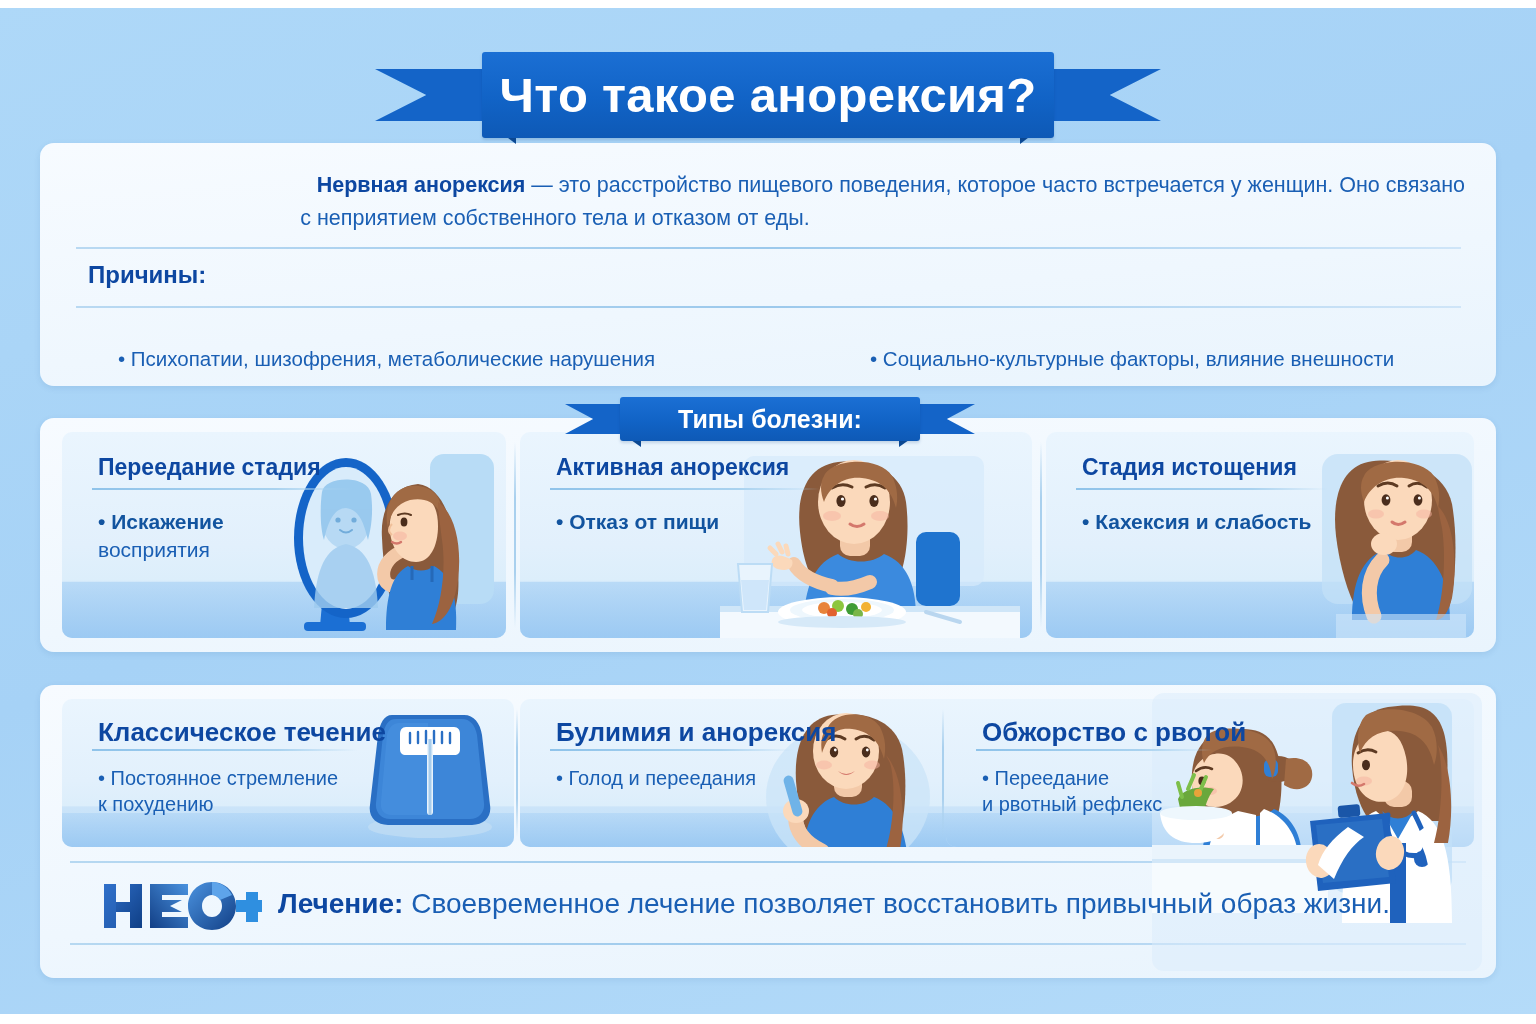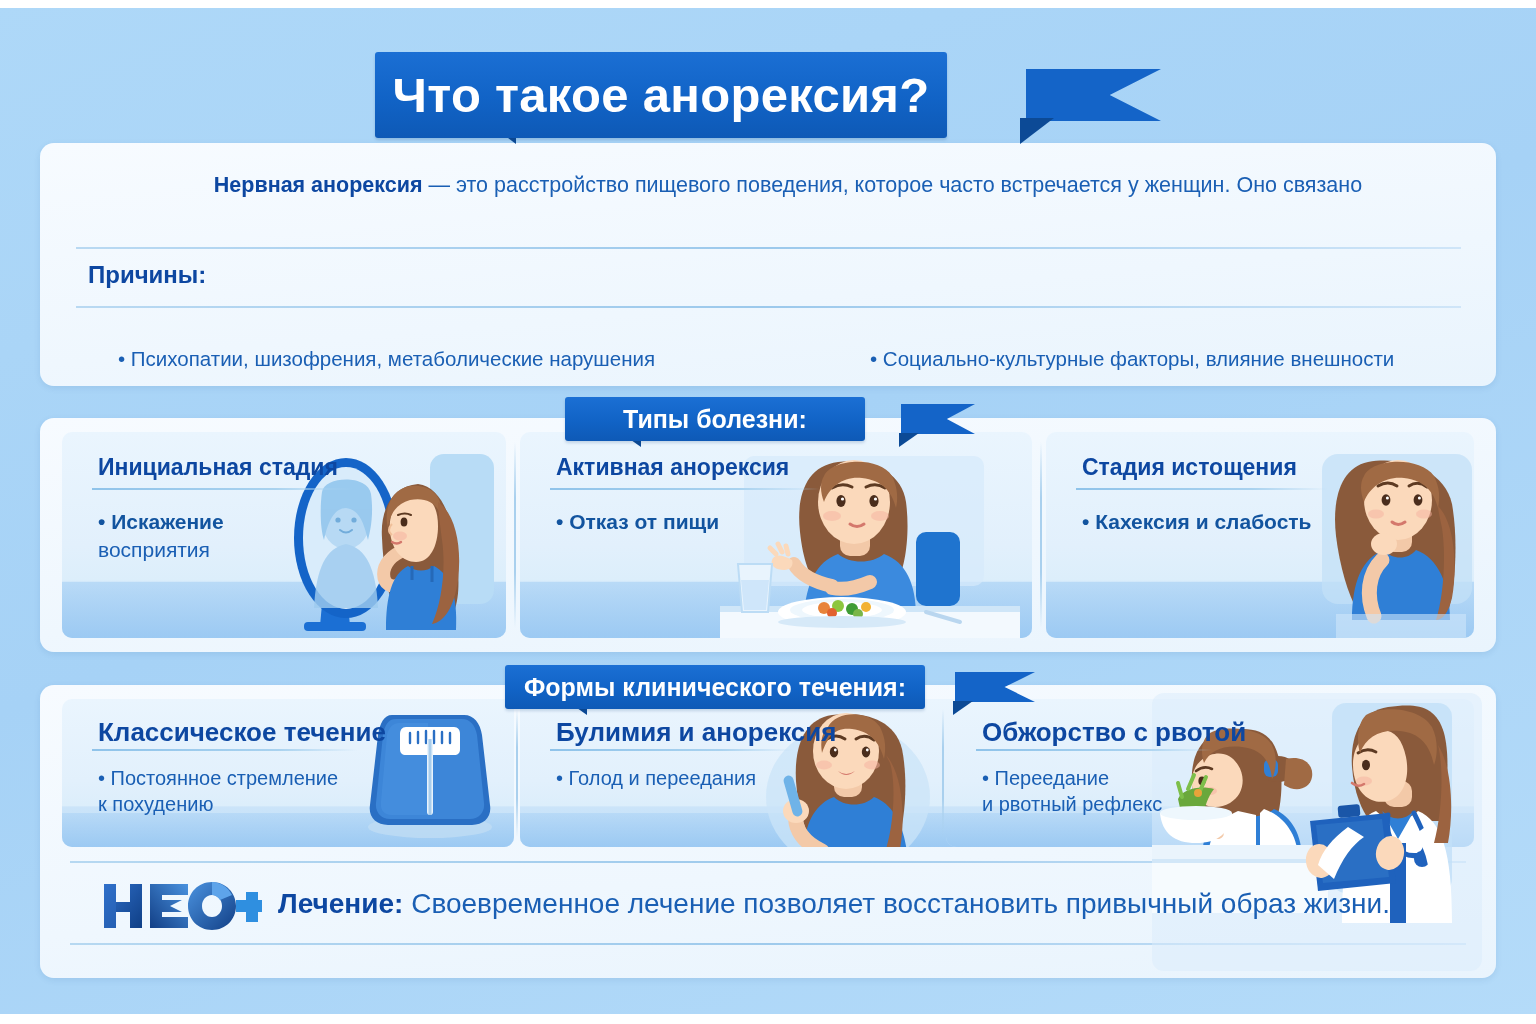--- a/index.html
+++ b/index.html
@@ -27,20 +27,21 @@
   .edge-strip-bottom {
     position: absolute; left: 0; right: 0; bottom: 0; height: 10px;
     background: #ffffff;
   }
 
   
   .ribbon {
     position: absolute;
     display: flex;
     align-items: center;
+    justify-content: center;
     z-index: 20;
   }
   .ribbon .tail {
     position: absolute;
     top: 50%;
     transform: translateY(-50%);
     background: #1464c8;
     z-index: 1;
   }
   .ribbon .tail.left {
@@ -122,21 +123,21 @@
     text-align: center;
     color: #1a5fb4;
     font-size: 21.5px;
     line-height: 33px;
     font-weight: 400;
   }
   .intro-text .lead {
     color: #0d47a1;
     font-weight: 700;
   }
-  .intro-line-1 { text-align: center; padding-left: 36px; }
+  .intro-line-1 { text-align: right; padding-left: 36px; }
   .intro-line-2 { text-align: center; padding-right: 430px; }
 
   .hrule {
     position: absolute;
     height: 1.5px;
     background: linear-gradient(90deg, #b9d9f2 0%, #9cc9ec 50%, #cfe5f8 100%);
   }
   #intro-rule-1 { left: 36px; top: 104px; width: 1385px; }
   #intro-rule-2 { left: 36px; top: 163px; width: 1385px; }
 
@@ -269,20 +270,21 @@
     <div class="fold right"></div>
     <div class="plate">Что такое анорексия?</div>
   </div>
 
   <div class="panel" id="intro-panel">
 
     <div class="intro-text">
       <div class="intro-line-1">
         <span class="lead">Нервная анорексия</span><span> — это расстройство пищевого поведения, которое часто встречается у женщин. Оно связано</span>
       </div>
+      <div class="intro-line-2">с неприятием собственного тела и отказом от еды.</div>
     </div>
 
     <div class="hrule" id="intro-rule-1"></div>
 
     <div class="causes-title">Причины:</div>
 
     <div class="hrule" id="intro-rule-2"></div>
 
     <div class="cause" id="cause-0">• Психопатии, шизофрения, метаболические нарушения</div>
     <div class="cause" id="cause-1">• Социально-культурные факторы, влияние  внешности</div>
@@ -333,21 +335,21 @@
         <path d="M150 102 Q155 105 159 102" stroke="#d4786c" stroke-width="2.4" fill="none" stroke-linecap="round"></path>
 
         <path d="M168 46 C146 50 142 74 146 88 C148 74 154 64 168 60 C182 57 194 62 198 74 C202 58 190 44 168 46 Z" fill="#a06a44"></path>
 
         <path d="M166 126 C150 134 144 156 144 190 L214 190 C216 156 208 134 192 126 C184 132 174 132 166 126 Z" fill="#2f7fd6"></path>
         <path d="M170 126 L170 140 M190 126 L190 142" stroke="#2569b8" stroke-width="3" fill="none"></path>
 
         <path d="M196 62 C214 74 220 108 216 140 C212 168 202 182 190 184 C200 162 204 128 200 100 C198 84 196 70 196 62 Z" fill="#9c6340"></path>
       </svg>
 
-      <div class="card-title">Инициальная стадия</div>
+      <div class="card-title">Переедание стадия</div>
       <div class="card-title-rule" style="width:262px"></div>
       <div class="card-bullet">
         <span class="b1">• Искажение</span><br>
         <span>восприятия</span>
       </div>
     </div>
     <div class="card-sep s1"></div>
 
     <div class="card" id="card-t1">
       <svg class="illus" style="left:200px; top:4px; width:300px; height:202px;" viewBox="0 0 300 202">
@@ -447,27 +449,20 @@
       </svg>
 
       <div class="card-title">Стадия истощения</div>
       <div class="card-title-rule" style="width:252px"></div>
       <div class="card-bullet">
         <span class="b1">• Кахексия и слабость</span>
       </div>
     </div>
   </div>
 
-  <div class="ribbon section" id="forms-ribbon">
-    <div class="tail left"></div>
-    <div class="tail right"></div>
-    <div class="fold left"></div>
-    <div class="fold right"></div>
-    <div class="plate">Формы клинического течения:</div>
-  </div>
 
   <div class="panel" id="forms-panel">
 
     <div class="card" id="card-f0">
       <svg class="illus" style="left:286px; top:6px; width:160px; height:138px;" viewBox="0 0 160 138">
         <ellipse cx="82" cy="122" rx="62" ry="11" fill="#bfdcf4" opacity=".8"></ellipse>
         <path d="M44 10 L116 10 C126 10 132 18 134 30 L142 100 C144 112 136 120 124 120 L40 120 C28 120 20 112 22 100 L30 30 C32 18 36 10 44 10 Z" fill="#2a6fc4"></path>
         <path d="M48 14 L114 14 C122 14 127 20 129 30 L136 98 C137 107 131 114 122 114 L42 114 C33 114 27 107 28 98 L35 30 C37 20 40 14 48 14 Z" fill="#3d86d8"></path>
         <path d="M52 18 L80 18 L80 110 L44 110 C36 110 32 105 33 97 L39 30 C41 22 45 18 52 18 Z" fill="#4a93e2" opacity=".55"></path>
 

